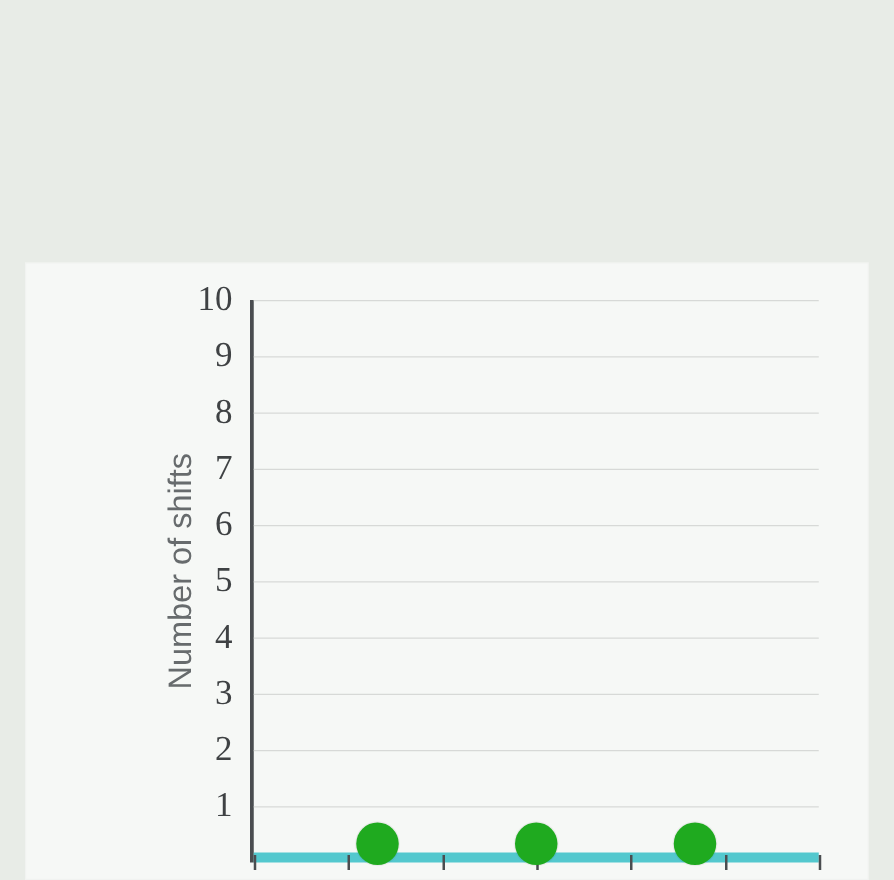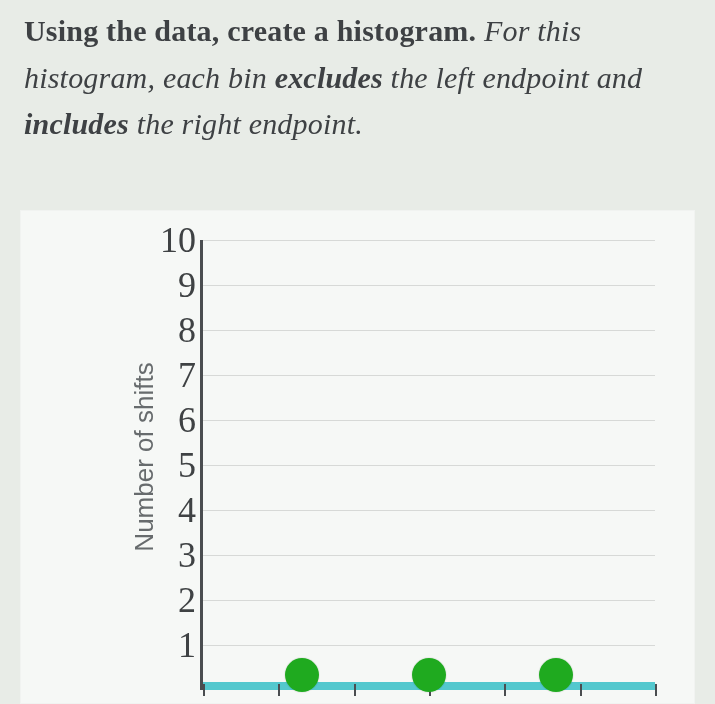--- a/index.html
+++ b/index.html
@@ -81,24 +81,24 @@
   .gridline {
     position: absolute;
     left: 0;
     right: 0;
     height: 1px;
     background: #d7d9d7;
   }
   .ytick {
     position: absolute;
     right: 100%;
-    margin-right: 4px;
+    margin-right: 14px;
     transform: translateY(-50%);
     font-family: Georgia, serif;
-    font-size: 36px;
+    font-size: 28px;
     color: #3f4244;
     text-align: right;
     width: 50px;
   }
   .baseline {
     position: absolute;
     left: 3px;
     right: 0;
     bottom: 0;
     height: 8px;
@@ -135,23 +135,20 @@
     transform: translate(-50%, -50%);
     bottom: -17px;
     cursor: grab;
     box-shadow: 0 0 0 1px rgba(0,0,0,0.05);
   }
 </style>
 </head>
 <body>
 
 <div class="page">
-  <p class="instruction">
-    <span class="bold">Using the data, create a histogram.</span><span> For this histogram, each bin </span><span class="bold-italic">excludes</span><span> the left endpoint and </span><span class="bold-italic">includes</span><span> the right endpoint.</span>
-  </p>
 
   <div class="chart-card">
     <div class="chart-inner">
       <div class="ylabel">Number of shifts</div>
       <div class="plot">
         <div class="axis-y"></div>
         <div class="gridlines" id="gridlines">
             <div class="gridline" style="top: 90%;"></div>
             <div class="gridline" style="top: 80%;"></div>
             <div class="gridline" style="top: 70%;"></div>

